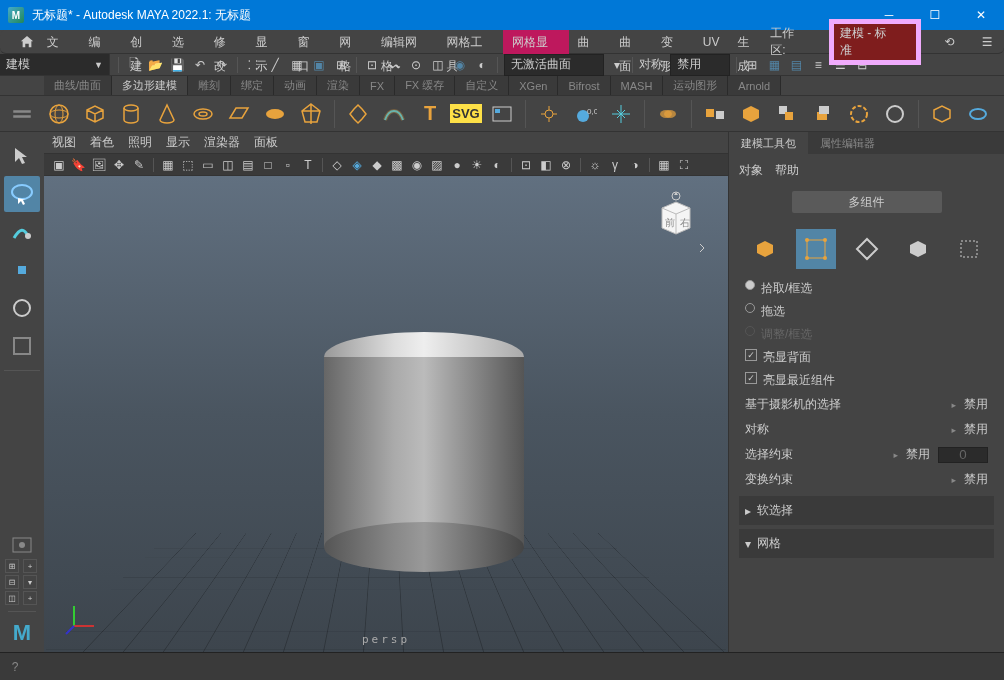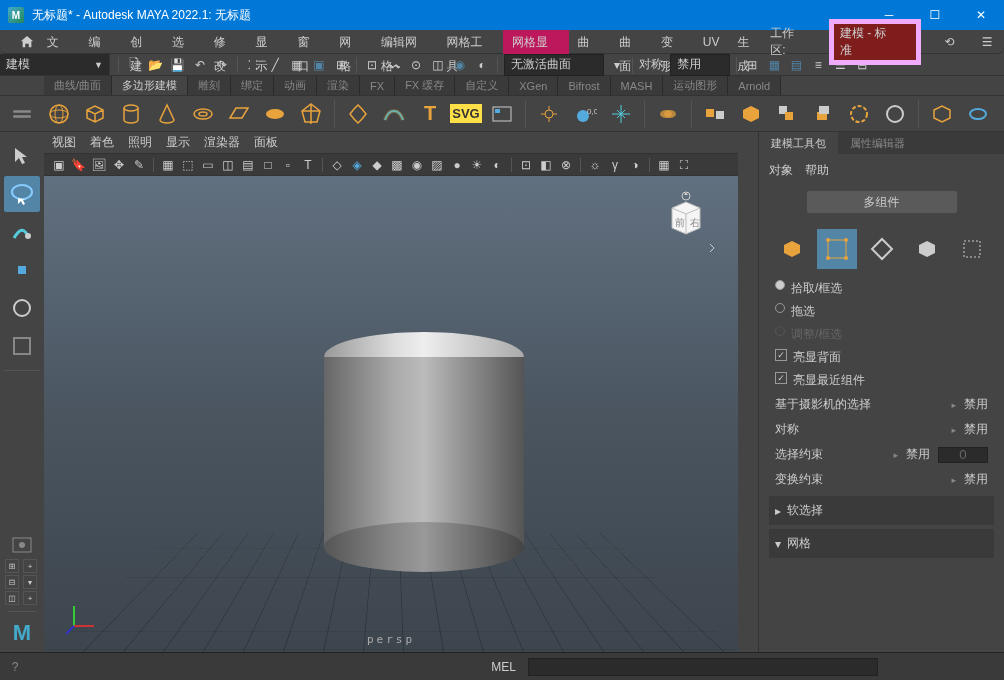--- a/index.html
+++ b/index.html
@@ -48,21 +48,21 @@
   repeating-linear-gradient(to right, transparent, transparent 39px, rgba(0,0,0,.25) 39px, rgba(0,0,0,.25) 40px),
   repeating-linear-gradient(to bottom, transparent, transparent 39px, rgba(0,0,0,.2) 39px, rgba(0,0,0,.2) 40px);
   transform:perspective(600px) rotateX(62deg); transform-origin:bottom; }
 .cylinder { position:absolute; left:280px; bottom:80px; width:200px; }
 .cyl-top { width:200px; height:50px; border-radius:100px/25px; background:linear-gradient(90deg,#999 0%,#ddd 35%,#eee 50%,#aaa 100%); }
 .cyl-body { width:200px; height:190px; margin-top:-25px; background:linear-gradient(90deg,#666 0%,#aaa 35%,#bbb 50%,#555 100%); }
 .cyl-bot { width:200px; height:50px; border-radius:100px/25px; background:linear-gradient(90deg,#555 0%,#888 35%,#999 50%,#444 100%); margin-top:-25px; }
 .viewcube { position:absolute; right:24px; top:10px; width:60px; height:60px; }
 .axis-gizmo { position:absolute; left:18px; bottom:14px; width:40px; height:40px; }
 .persp-label { position:absolute; left:50%; bottom:6px; transform:translateX(-50%); color:#aaa; font-family:monospace; font-size:11px; letter-spacing:3px; }
-.right-panel { width:246px; background:#444; border-left:1px solid #333; display:flex; flex-direction:column;margin-left:20px; }
+.right-panel { width:276px; background:#444; border-left:1px solid #333; display:flex; flex-direction:column; }
 .rp-tabs { height:22px; display:flex; background:#3a3a3a; }
 .rp-tab { padding:0 12px; display:flex; align-items:center; cursor:pointer; color:#888; font-size:11px; }
 .rp-tab.active { background:#444; color:#ccc; }
 .rp-content { flex:1; overflow:auto; padding:4px 10px; }
 .rp-row { display:flex; align-items:center; gap:12px; padding:4px 0; }
 .multi-btn { margin:8px auto; width:150px; height:22px; background:#5a5a5a; display:flex; align-items:center; justify-content:center; border-radius:2px; cursor:pointer; }
 .comp-icons { display:flex; justify-content:space-around; padding:8px 0; }
 .comp-icon { width:40px; height:40px; display:flex; align-items:center; justify-content:center; cursor:pointer; }
 .comp-icon.selected { background:#5285a6; }
 .radio-row, .check-row { display:flex; align-items:flex-start; gap:6px; padding:3px 6px; }
@@ -562,18 +562,13 @@
       <div class="collapse-header">
           <span>▾</span>
           <span>网格</span>
         </div>
     </div>
   </div>
 </div>
 
 <div class="bottom-bar">
   <div class="help-icon">?</div>
-  <div class="cmd-area">
-    <span class="mel-label">MEL</span>
-    <input class="cmd-input" style="">
-    <div style="width:120px"></div>
-  </div>
 </div>
 
 </body></html>

